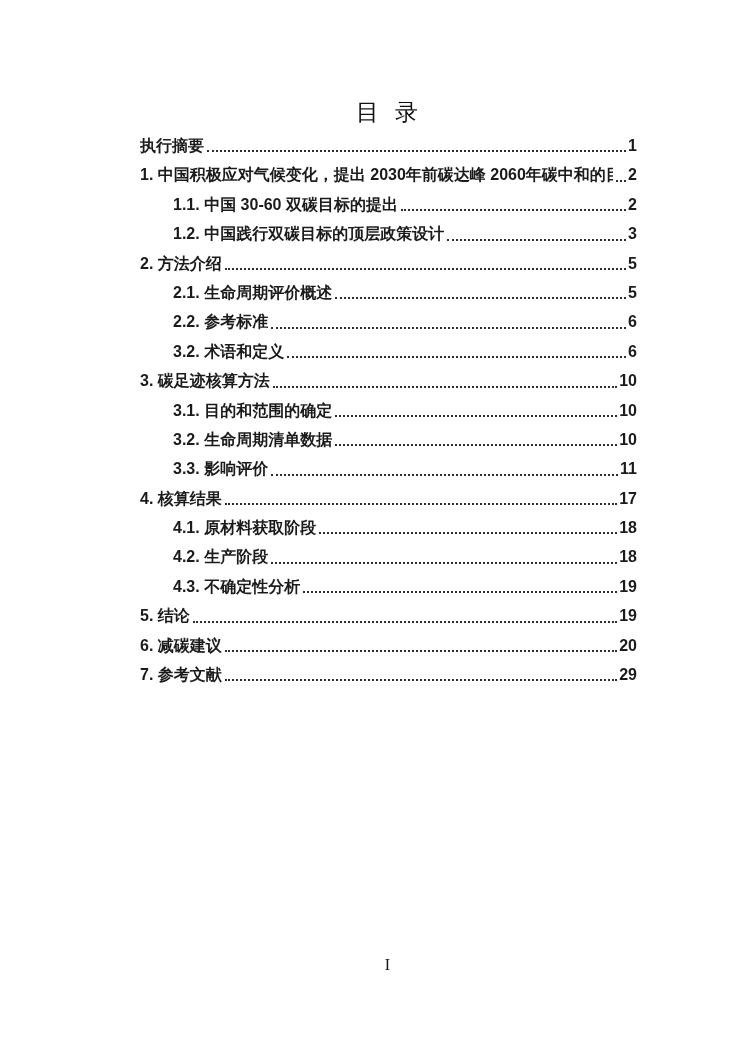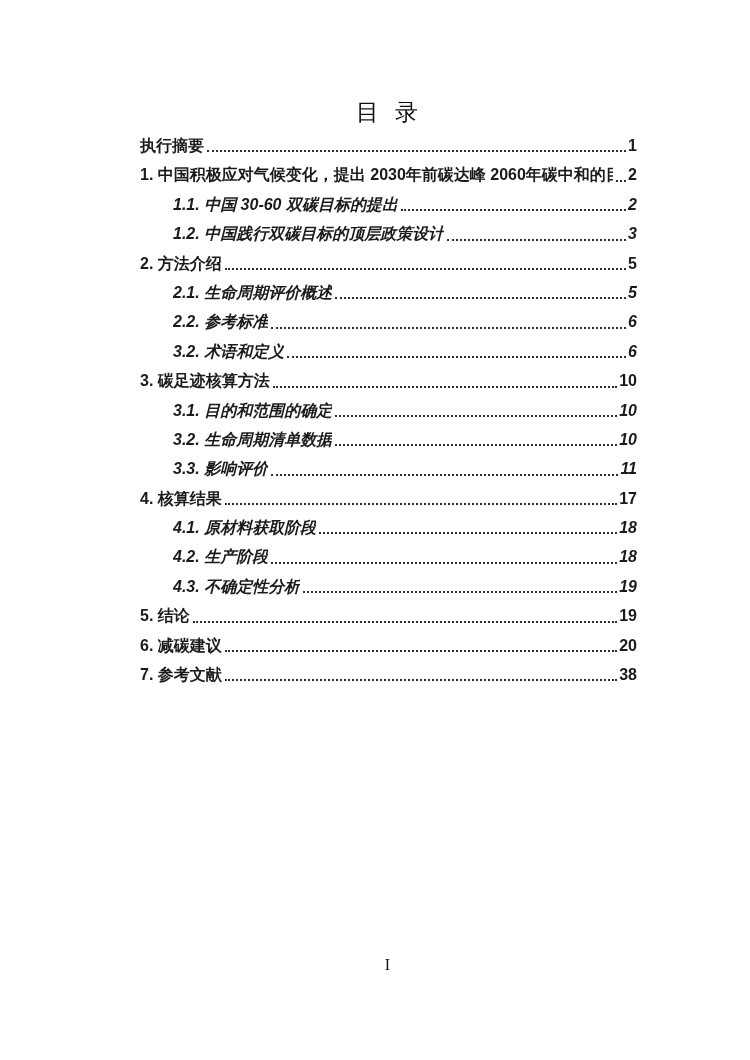--- a/index.html
+++ b/index.html
@@ -38,21 +38,20 @@
   .toc-row {
     display: flex;
     align-items: stretch;
     height: 29.4px;
     line-height: 29.4px;
     font-size: 16px;
     font-weight: 600;
   }
   .toc-row.level-1 {
     padding-left: 33px;
-    font-style: italic;
   }
   .toc-label {
     white-space: nowrap;
     overflow: hidden;
     text-align: center;
   }
   .toc-leader {
     flex: 1 1 auto;
     min-width: 10px;
     height: 0;
@@ -168,18 +167,18 @@
     <span class="toc-page">19</span>
   </div>
       <div class="toc-row level-0">
     <span class="toc-label">6. 减碳建议</span>
     <span class="toc-leader"></span>
     <span class="toc-page">20</span>
   </div>
       <div class="toc-row level-0">
     <span class="toc-label">7. 参考文献</span>
     <span class="toc-leader"></span>
-    <span class="toc-page">38</span>
+    <span class="toc-page">29</span>
   </div>
     </div>
 
   <div class="page-footer">I</div>
 </div>
 
 </body></html>

